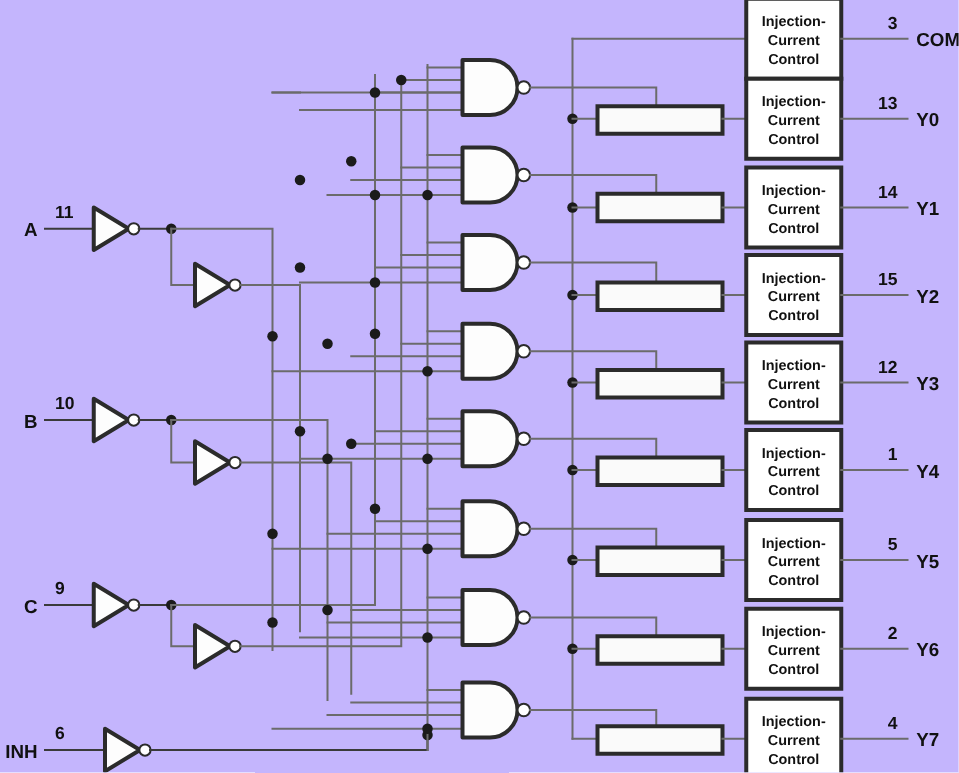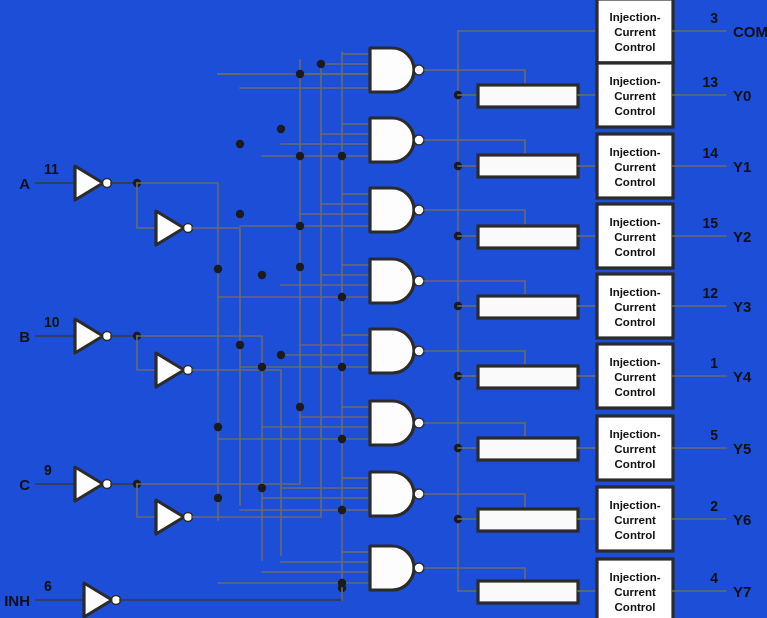--- a/index.html
+++ b/index.html
@@ -1,18 +1,18 @@
 <!DOCTYPE html>
 <html><head>
 <meta charset="utf-8">
 <title>Decoder Logic Diagram</title>
 <style>
   html,body{margin:0;padding:0;background:#ffffff;}
   body{font-family:"Liberation Sans", sans-serif;}
-  #root{position:relative;width:767px;height:618px;background:#1d4ed8;overflow:hidden;text-align:center;}
+  #root{position:relative;width:767px;height:618px;background:#c4b5fd;overflow:hidden;text-align:center;}
   svg#diagram{position:absolute;left:0;top:0;width:767px;height:618px;}
   .wire{stroke:#6b6b6b;stroke-width:1.6;fill:none;stroke-linecap:square;}
   .wire-dark{stroke:#3a3a3a;stroke-width:1.6;fill:none;stroke-linecap:square;}
   .gate-body{fill:#fdfdfd;stroke:#2b2b2b;stroke-width:3.2;stroke-linejoin:round;}
   .bubble{fill:#ffffff;stroke:#2b2b2b;stroke-width:1.6;}
   .junction{fill:#1b1b1b;stroke:none;}
   .box{fill:#fafafa;stroke:#2b2b2b;stroke-width:3.2;}
   .blk{fill:#ffffff;stroke:#2b2b2b;stroke-width:3.2;}
   text{font-family:"Liberation Sans", sans-serif;fill:#111111;}
   .lbl-in{font-size:15px;font-weight:bold;}

